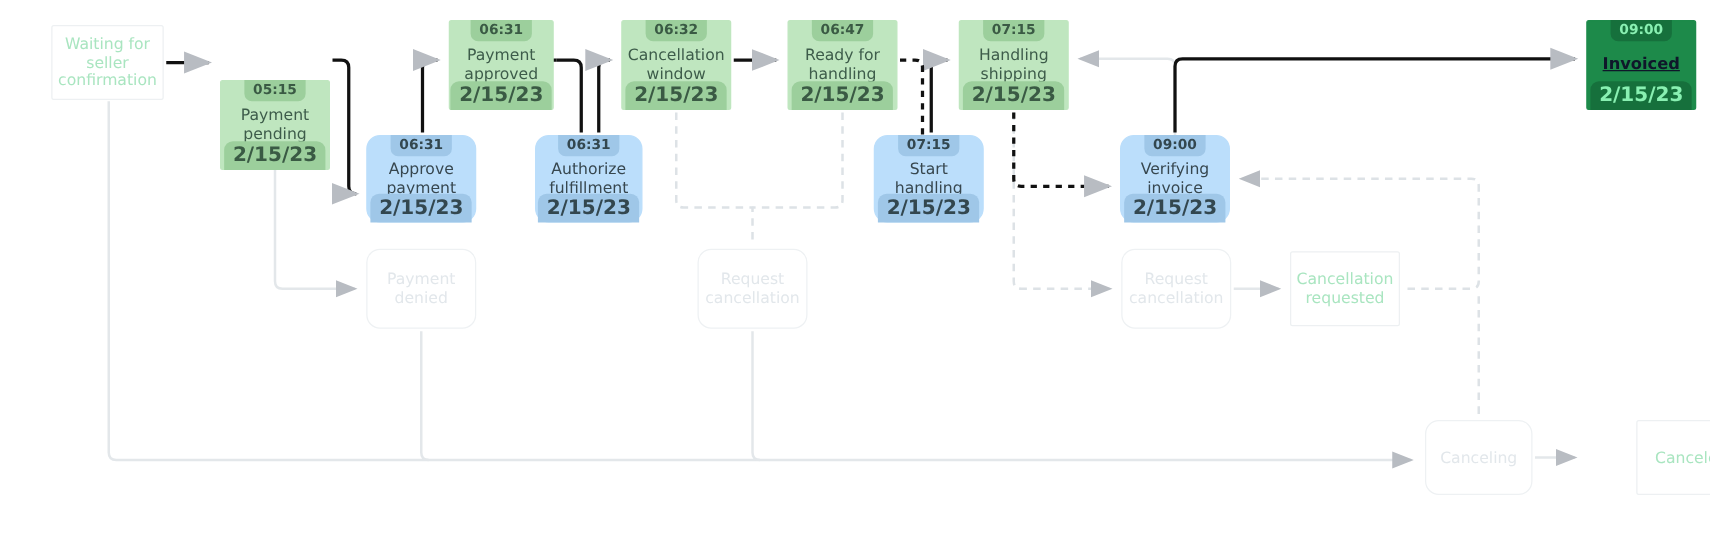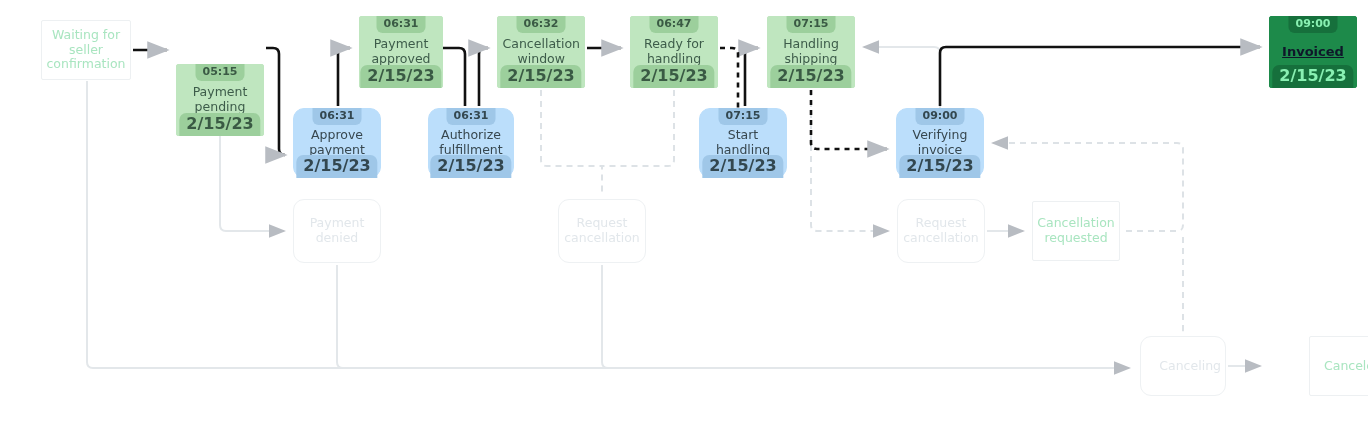--- a/index.html
+++ b/index.html
@@ -147,21 +147,21 @@
     <span class="lbl">Payment<br>approved</span>
     <span class="chip-bot">2/15/23</span>
   </div>
 
   <div class="node n-blue" style="left:412px;top:108px;width:86px;height:70px;">
     <span class="chip-top">06:31</span>
     <span class="lbl">Authorize<br>fulfillment</span>
     <span class="chip-bot">2/15/23</span>
   </div>
 
-  <div class="node n-green" style="left:481px;top:16px;width:88px;height:72px;justify-content:flex-end;">
+  <div class="node n-green" style="left:481px;top:16px;width:88px;height:72px;">
     <span class="chip-top">06:32</span>
     <span class="lbl">Cancellation<br>window</span>
     <span class="chip-bot">2/15/23</span>
   </div>
 
   <div class="node n-faded" style="left:542px;top:199px;width:88px;height:64px;">
     <span class="lbl">Request<br>cancellation</span>
   </div>
 
   <div class="node n-green" style="left:614px;top:16px;width:88px;height:72px;">
@@ -195,21 +195,21 @@
   <div class="node n-idle" style="left:1016px;top:201px;width:88px;height:60px;">
     <span class="lbl">Cancellation<br>requested</span>
   </div>
 
   <div class="node n-done" style="left:1253px;top:16px;width:88px;height:72px;">
     <span class="chip-top">09:00</span>
     <span class="lbl">Invoiced</span>
     <span class="chip-bot">2/15/23</span>
   </div>
 
-  <div class="node n-faded" style="left:1124px;top:336px;width:86px;height:60px;justify-content:flex-end;">
+  <div class="node n-faded" style="left:1124px;top:336px;width:86px;height:60px;">
     <span class="lbl">Canceling</span>
   </div>
 
   <div class="node n-idle" style="left:1253px;top:336px;width:88px;height:60px;margin-left:40px;">
     <span class="lbl">Canceled</span>
   </div>
 
 </div>
 
 </body></html>

